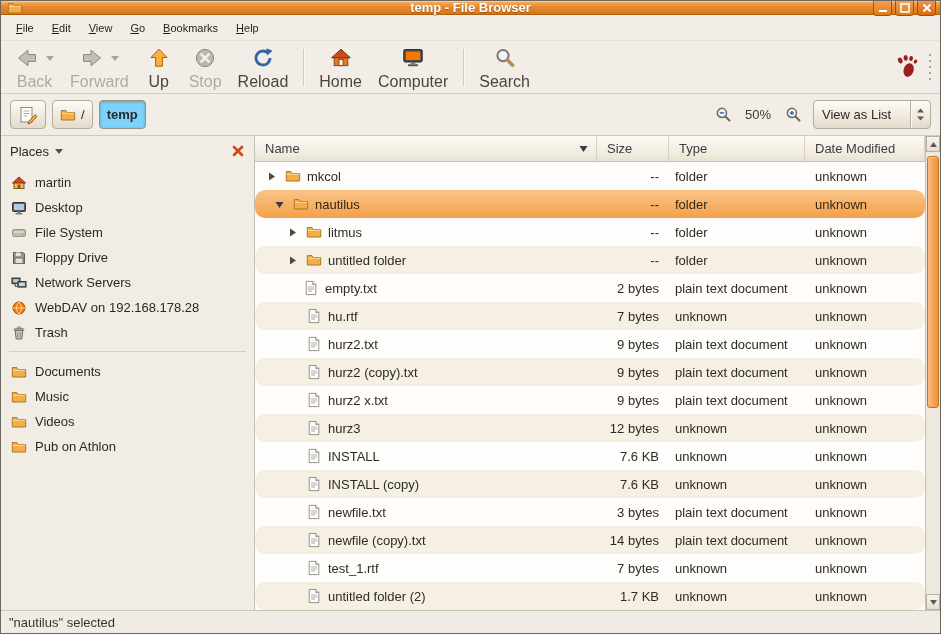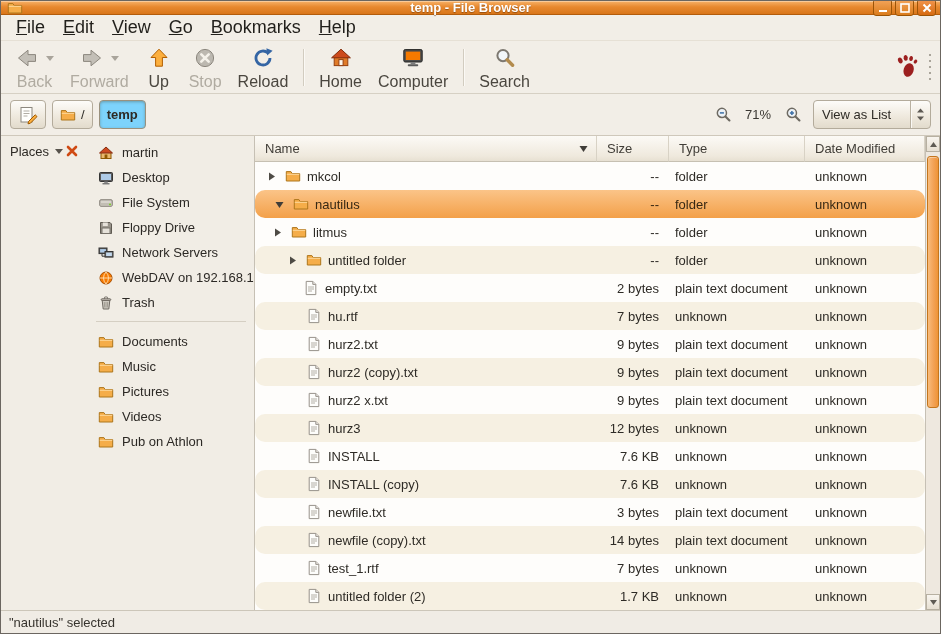--- a/index.html
+++ b/index.html
@@ -32,21 +32,21 @@
     box-shadow: inset 0 1px 0 rgba(255,255,255,.3);
   }
   .winbtn.close { background: linear-gradient(#f2954d, #d66a10); }
 
   
   .menubar {
     height: 26px; flex: none; display: flex; align-items: center;
     background: #f2eee7; padding: 0 6px; border-bottom: 1px solid #e6e0d5;
   }
   .menu-item {
-    display: inline-block; padding: 4px 9px; font-size: 18px; color: #211f1b; cursor: default;
+    display: inline-block; padding: 4px 9px; font-size: 11px; color: #211f1b; cursor: default;
   }
   .menu-item u { text-decoration: underline; }
 
   
   .toolbar {
     height: 53px; flex: none; display: flex; align-items: center;
     background: #f2eee7; border-bottom: 1px solid #d6d0c4; padding: 0 6px;
   }
   .tbtn {
     display: flex; flex-direction: column; align-items: center; gap: 2px;
@@ -91,21 +91,21 @@
   }
   .combo-label { flex: 1; font-size: 13px; color: #2e2b26; padding-left: 8px; white-space: nowrap; }
   .combo-div { width: 1px; height: 100%; background: #b9b1a1; box-shadow: 1px 0 0 #fbf9f5; }
   .combo-arrows { padding: 0 5px; }
 
   
   .content { flex: 1; display: flex; min-height: 0; }
 
   .sidebar {
     width: 254px; flex: none; background: #f1ede5; border-right: 1px solid #c6c0b4;
-    display: flex; flex-direction: row;
+    display: flex; flex-direction: column;
   }
   .places-header { height: 30px; flex: none; display: flex; align-items: center; padding: 0 7px 0 9px; }
   .places-label { font-size: 13px; color: #2e2b26; display: flex; align-items: center; gap: 6px; }
   .places-caret { width: 0; height: 0; border: 4px solid transparent; border-top: 5px solid #57534c; margin-top: 4px; }
   .places-close { margin-left: auto; width: 18px; height: 18px; display: flex; align-items: center; justify-content: center; }
   .places-list { flex: 1; padding-top: 4px; overflow: hidden; }
   .place-item { height: 25px; display: flex; align-items: center; gap: 8px; padding-left: 10px; font-size: 13px; color: #2c2925; white-space: nowrap; }
   .place-sep { height: 1px; background: #d5cfc3; margin: 6px 8px 7px 8px; }
 
   .listarea { flex: 1; display: flex; flex-direction: column; min-width: 0; background: #ffffff; }
@@ -329,21 +329,21 @@
     <div class="loc-right">
       <span class="zoombtn">
           <span>
             <svg width="17" height="17" viewBox="0 0 16 16">
               <circle cx="6.5" cy="6.5" r="4.3" fill="#eef2f6" stroke="#6e6a62" stroke-width="1.4"></circle>
               <path d="M9.8 9.8 L13.6 13.6" stroke="#6e6a62" stroke-width="2" stroke-linecap="round"></path>
               <path d="M4.6 6.5 h3.8" stroke="#3a6ea5" stroke-width="1.4"></path>
             </svg>
           </span>
         </span>
-      <span class="zoomlabel">71%</span>
+      <span class="zoomlabel">50%</span>
       <span class="zoombtn">
           <span>
             <svg width="17" height="17" viewBox="0 0 16 16">
               <circle cx="6.5" cy="6.5" r="4.3" fill="#eef2f6" stroke="#6e6a62" stroke-width="1.4"></circle>
               <path d="M9.8 9.8 L13.6 13.6" stroke="#6e6a62" stroke-width="2" stroke-linecap="round"></path>
               <path d="M4.6 6.5 h3.8 M6.5 4.6 v3.8" stroke="#3a6ea5" stroke-width="1.4"></path>
             </svg>
           </span>
         </span>
       <div class="combo">
@@ -466,29 +466,20 @@
             </span>
             <span class="plabel">Music</span>
           </div>
           <div class="place-item">
             <span class="picon">
               <svg width="16" height="16" viewBox="0 0 16 16">
                 <path d="M1.3 13 V3.6 h4.6 l1.4 2.1 h7.4 V13 Z" fill="#f5ad49" stroke="#ad761c" stroke-width="1" stroke-linejoin="round"></path>
                 <path d="M1.8 6.4 h12.4" stroke="#fbd08c" stroke-width="1.2" fill="none"></path>
               </svg>
             </span>
-            <span class="plabel">Pictures</span>
-          </div>
-          <div class="place-item">
-            <span class="picon">
-              <svg width="16" height="16" viewBox="0 0 16 16">
-                <path d="M1.3 13 V3.6 h4.6 l1.4 2.1 h7.4 V13 Z" fill="#f5ad49" stroke="#ad761c" stroke-width="1" stroke-linejoin="round"></path>
-                <path d="M1.8 6.4 h12.4" stroke="#fbd08c" stroke-width="1.2" fill="none"></path>
-              </svg>
-            </span>
             <span class="plabel">Videos</span>
           </div>
           <div class="place-item">
             <span class="picon">
               <svg width="16" height="16" viewBox="0 0 16 16">
                 <path d="M1.3 13 V3.6 h4.6 l1.4 2.1 h7.4 V13 Z" fill="#f5ad49" stroke="#ad761c" stroke-width="1" stroke-linejoin="round"></path>
                 <path d="M1.8 6.4 h12.4" stroke="#fbd08c" stroke-width="1.2" fill="none"></path>
               </svg>
             </span>
             <span class="plabel">Pub on Athlon</span>
@@ -549,21 +540,21 @@
                   <path d="M1.8 6.4 h12.4" stroke="#fbd08c" stroke-width="1.2" fill="none"></path>
                 </svg>
               </span>
               <span class="fname">nautilus</span>
             </div>
             <div class="cell c-size">--</div>
             <div class="cell c-type">folder</div>
             <div class="cell c-date">unknown</div>
           </div>
           <div class="frow">
-            <div class="cell c-name" style="padding-left: 14px;">
+            <div class="cell c-name" style="padding-left: 29px;">
               <span class="expander">
                 <svg width="11" height="11" viewBox="0 0 11 11">
                   <path d="M3 1.5 L9 5.5 L3 9.5 Z" fill="#4e4b45"></path>
                 </svg>
               </span>
               <span class="ficon">
                 <svg width="16" height="16" viewBox="0 0 16 16">
                   <path d="M1.3 13 V3.6 h4.6 l1.4 2.1 h7.4 V13 Z" fill="#f5ad49" stroke="#ad761c" stroke-width="1" stroke-linejoin="round"></path>
                   <path d="M1.8 6.4 h12.4" stroke="#fbd08c" stroke-width="1.2" fill="none"></path>
                 </svg>

